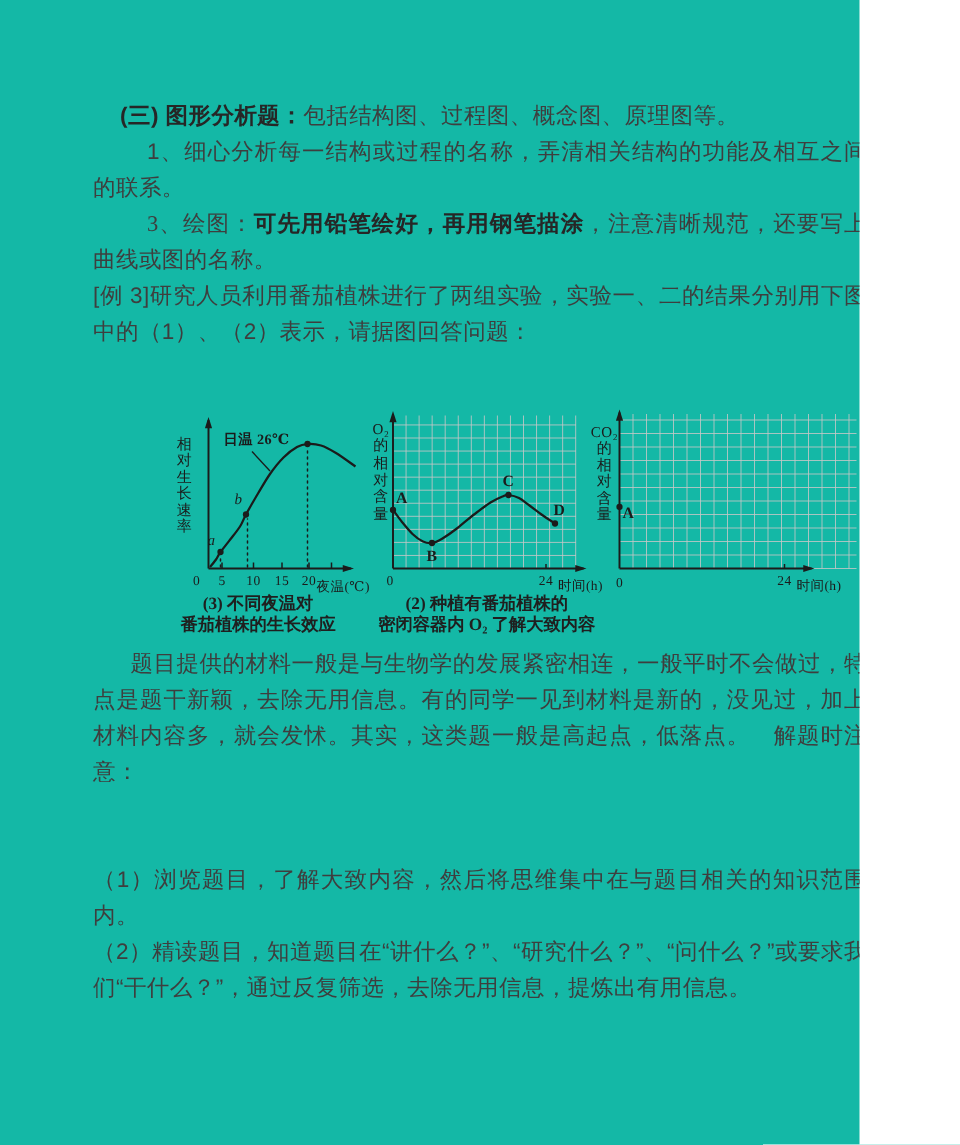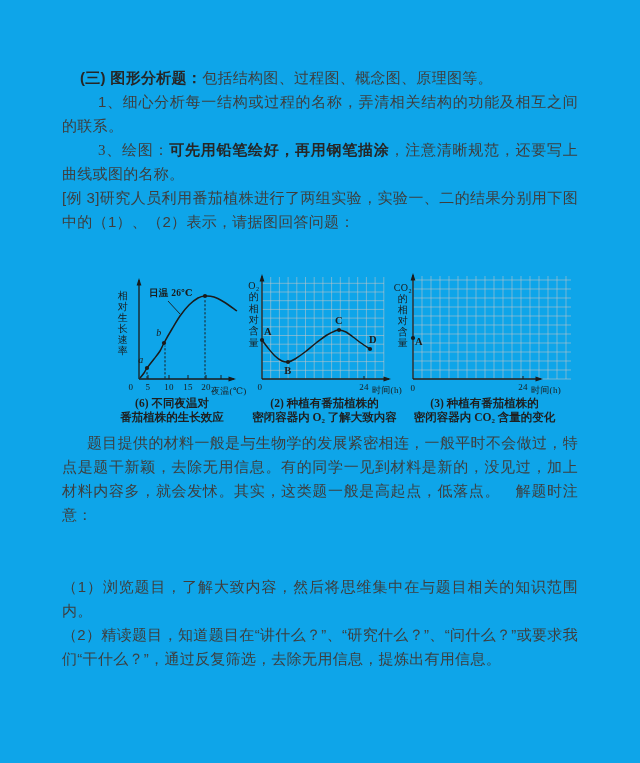--- a/index.html
+++ b/index.html
@@ -1,16 +1,16 @@
 <!DOCTYPE html>
 <html><head>
 <meta charset="utf-8">
 <style>
   html,body{margin:0;padding:0;background:#ffffff;}
-  .page{position:relative;width:640px;height:763px;background:#0ea5e9;overflow:hidden;
+  .page{position:relative;width:573px;height:763px;background:#14b8a6;overflow:hidden;
         font-family:"Liberation Sans","DejaVu Sans",sans-serif;}
   .doc{position:absolute;left:62px;top:66px;width:516px;
        font-size:15px;line-height:24px;color:#3e3e3e;letter-spacing:0.3px;}
   .para{text-align:justify;text-justify:inter-ideograph;text-align-last:left;}
   .para .bold{font-weight:700;color:#262626;}
   .figures-row{position:relative;height:197px;}
   .figsvg{position:absolute;top:37px;}
   #fig1{left:42px;}
   #fig2{left:183px;}
   #fig3{left:328px;}
@@ -164,30 +164,26 @@
           <text x="13" y="53" font-size="10" text-anchor="middle">对</text>
           <text x="13" y="64" font-size="10" text-anchor="middle">含</text>
           <text x="13" y="75" font-size="10" text-anchor="middle">量</text>
           <text x="29" y="74" font-size="10.5" text-anchor="middle" font-weight="bold">A</text>
           <text x="23" y="120" font-size="9" text-anchor="middle">0</text>
           <text x="133" y="119" font-size="9" text-anchor="middle">24</text>
           <text x="141" y="122" font-size="9" text-anchor="start">时间(h)</text>
         </svg>
 
       <div class="caption" id="cap1">
-        <div>(6) 不同夜温对</div>
+        <div>(3) 不同夜温对</div>
         <div>番茄植株的生长效应</div>
       </div>
       <div class="caption" id="cap2">
         <div>(2)  种植有番茄植株的</div>
         <div>密闭容器内 O₂ 了解大致内容</div>
-      </div>
-      <div class="caption" id="cap3">
-        <div>(3)  种植有番茄植株的</div>
-        <div>密闭容器内 CO₂ 含量的变化</div>
       </div>
     </div>
 
     <div id="paras-bottom">
         <div class="para" style="text-indent: 25px;"><span>题目提供的材料一般是与生物学的发展紧密相连，一般平时不会做过，特点是题干新颖，去除无用信息。有的同学一见到材料是新的，没见过，加上材料内容多，就会发怵。其实，这类题一般是高起点，低落点。　解题时注意：</span></div>
         <div class="para" style="text-indent: 0px; margin-top: 48px;"><span>（1）浏览题目，了解大致内容，然后将思维集中在与题目相关的知识范围内。</span></div>
         <div class="para" style="text-indent: 0px;"><span>（2）精读题目，知道题目在“讲什么？”、“研究什么？”、“问什么？”或要求我们“干什么？”，通过反复筛选，去除无用信息，提炼出有用信息。</span></div>
       </div>
   </div>
 </div>

